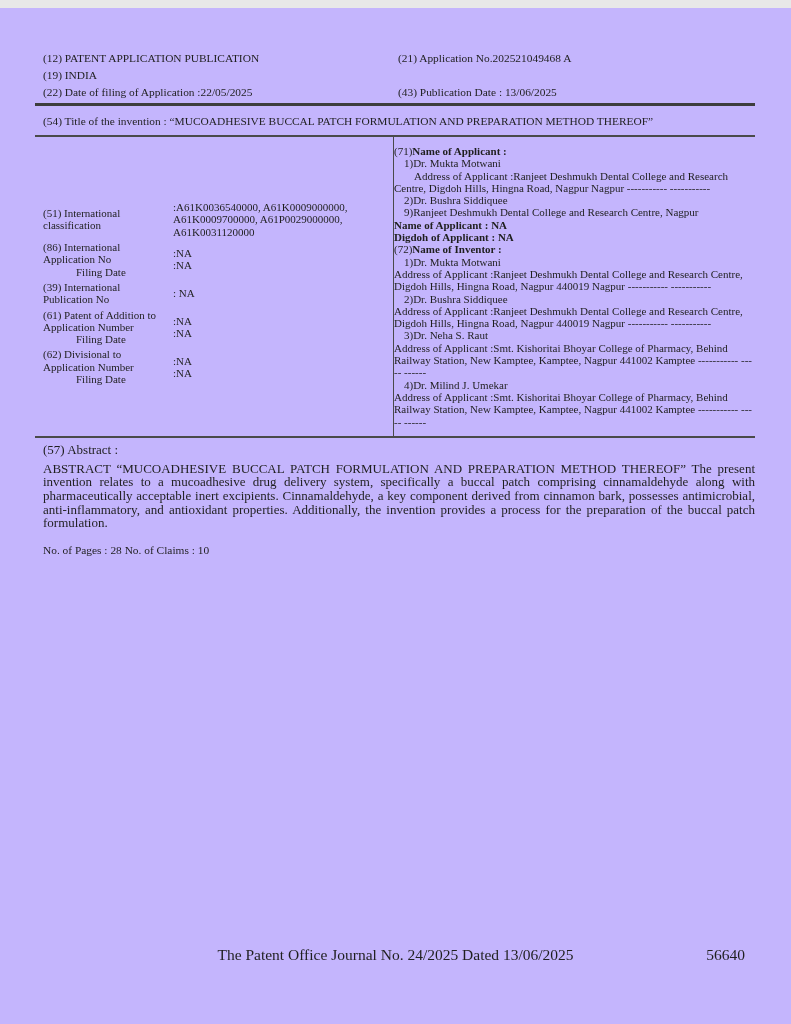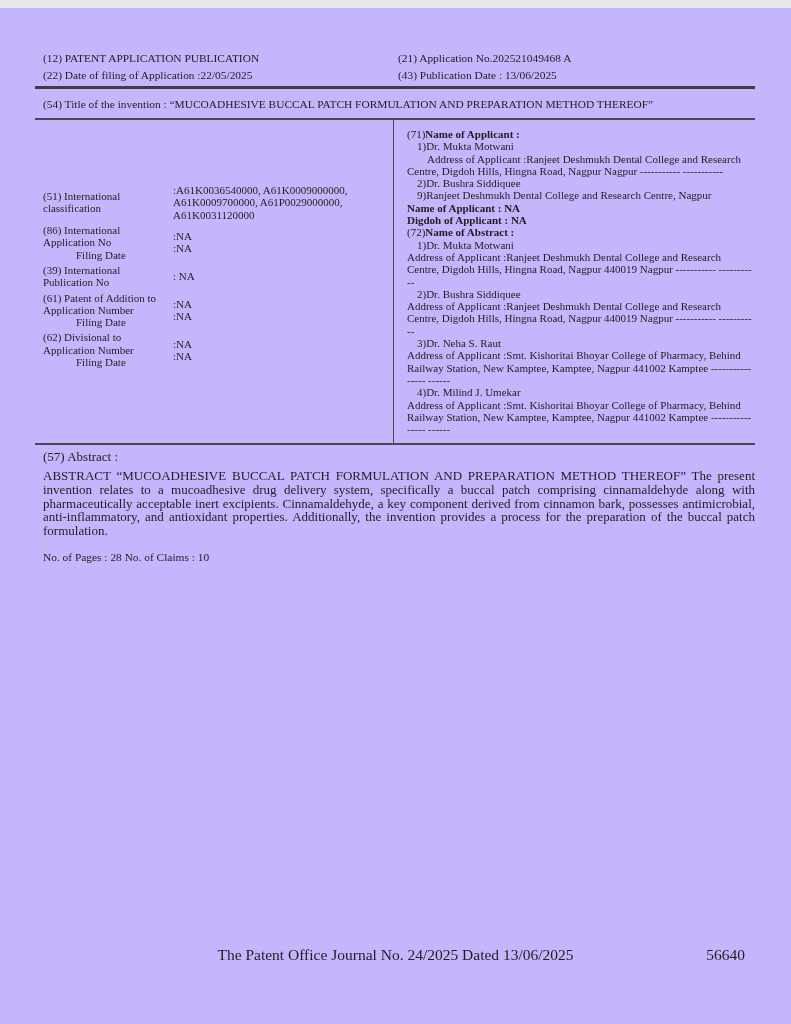--- a/index.html
+++ b/index.html
@@ -31,21 +31,21 @@
   .title-row { padding: 9px 4px 8px 8px; font-size: 11.4px; }
 
   
   .biblio { display: flex; min-height: 286px; align-items: stretch; }
   .col-left { width: 358px; padding: 64px 6px 10px 8px; font-size: 11px; }
   .lrow { display: flex; align-items: center; margin-bottom: 3px; }
   .lrow .lbl { width: 124px; white-space: pre-wrap; line-height: 1.12; }
   .lrow .val { flex: 1; white-space: pre-wrap; line-height: 1.12; padding-left: 6px; }
   .col-right {
     flex: 1; border-left: 1px solid #4a4a4a;
-    padding: 8px 2px 8px 13px; font-size: 11px; line-height: 12.3px;
+    padding: 8px 2px 8px 0; font-size: 11px; line-height: 12.3px;
   }
   .col-right p { margin: 0; }
   .p-bold { font-weight: bold; }
   .p-name { font-weight: normal; padding-left: 10px; }
   .p-addr-indent { text-indent: 20px; }
   .sec-head .num { font-weight: normal; }
   .sec-head .txt { font-weight: bold; }
 
   
   .abstract { font-size: 13px; }
@@ -64,20 +64,24 @@
 </head>
 <body>
 
 <div class="page">
   <div class="content">
 
     <div class="hdr">
       <div class="hdr-row">
         <div class="cell-l">(12) PATENT APPLICATION PUBLICATION</div>
         <div class="cell-r">(21) Application No.202521049468 A</div>
+      </div>
+      <div class="hdr-row">
+        <div class="cell-l">(19) INDIA</div>
+        <div class="cell-r"></div>
       </div>
       <div class="hdr-row">
         <div class="cell-l">(22) Date of filing of Application :22/05/2025</div>
         <div class="cell-r">(43) Publication Date : 13/06/2025</div>
       </div>
     </div>
 
     <div class="rule-double"></div>
 
     <div class="title-row">(54) Title of the invention : “MUCOADHESIVE BUCCAL PATCH FORMULATION AND PREPARATION METHOD THEREOF”</div>
@@ -123,21 +127,21 @@
 
       <div class="col-right">
         <p class="sec-head"><span class="num">(71)</span><span class="txt">Name of Applicant :</span></p>
         <p class="p-name">1)Dr. Mukta Motwani</p>
         <p class="p-addr-indent">Address of Applicant :Ranjeet Deshmukh Dental College and Research Centre, Digdoh Hills, Hingna Road, Nagpur Nagpur ----------- -----------</p>
         <p class="p-name">2)Dr. Bushra Siddiquee</p>
         <p class="p-name">9)Ranjeet Deshmukh Dental College and Research Centre, Nagpur</p>
         <p class="p-bold">Name of Applicant : NA</p>
         <p class="p-bold">Digdoh of Applicant : NA</p>
 
-        <p class="sec-head"><span class="num">(72)</span><span class="txt">Name of Abstract :</span></p>
+        <p class="sec-head"><span class="num">(72)</span><span class="txt">Name of Inventor :</span></p>
         <p class="p-name">1)Dr. Mukta Motwani</p>
         <p>Address of Applicant :Ranjeet Deshmukh Dental College and Research Centre, Digdoh Hills, Hingna Road, Nagpur 440019 Nagpur ----------- -----------</p>
         <p class="p-name">2)Dr. Bushra Siddiquee</p>
         <p>Address of Applicant :Ranjeet Deshmukh Dental College and Research Centre, Digdoh Hills, Hingna Road, Nagpur 440019 Nagpur ----------- -----------</p>
         <p class="p-name">3)Dr. Neha S. Raut</p>
         <p>Address of Applicant :Smt. Kishoritai Bhoyar College of Pharmacy, Behind Railway Station, New Kamptee, Kamptee, Nagpur 441002 Kamptee ----------- ----- ------</p>
         <p class="p-name">4)Dr. Milind J. Umekar</p>
         <p>Address of Applicant :Smt. Kishoritai Bhoyar College of Pharmacy, Behind Railway Station, New Kamptee, Kamptee, Nagpur 441002 Kamptee ----------- ----- ------</p>
       </div>
     </div>

